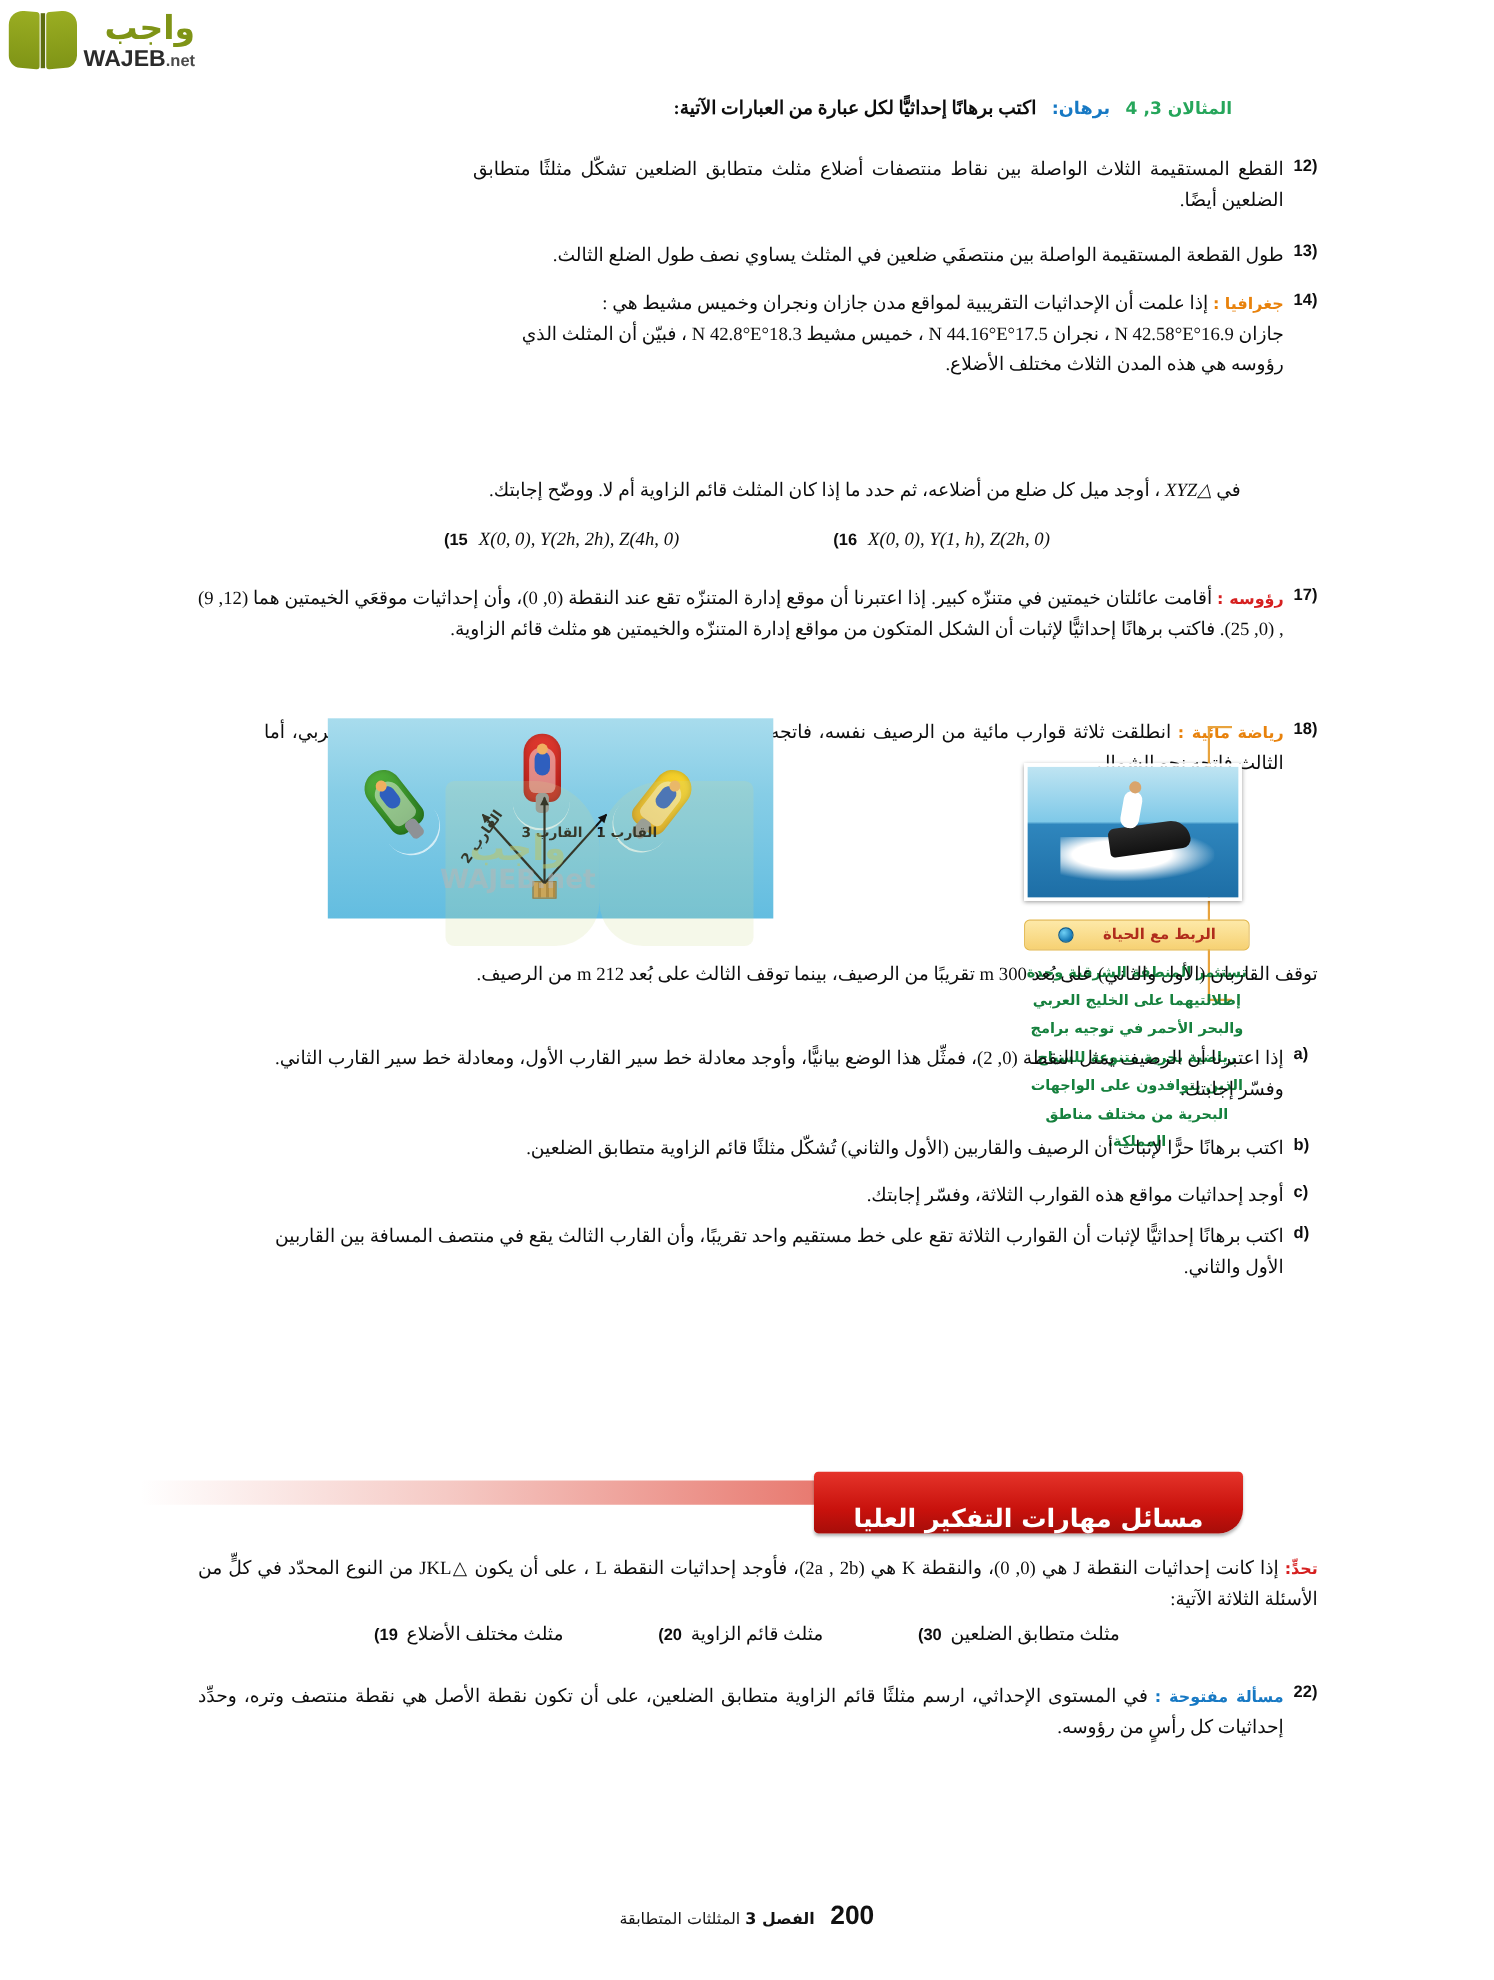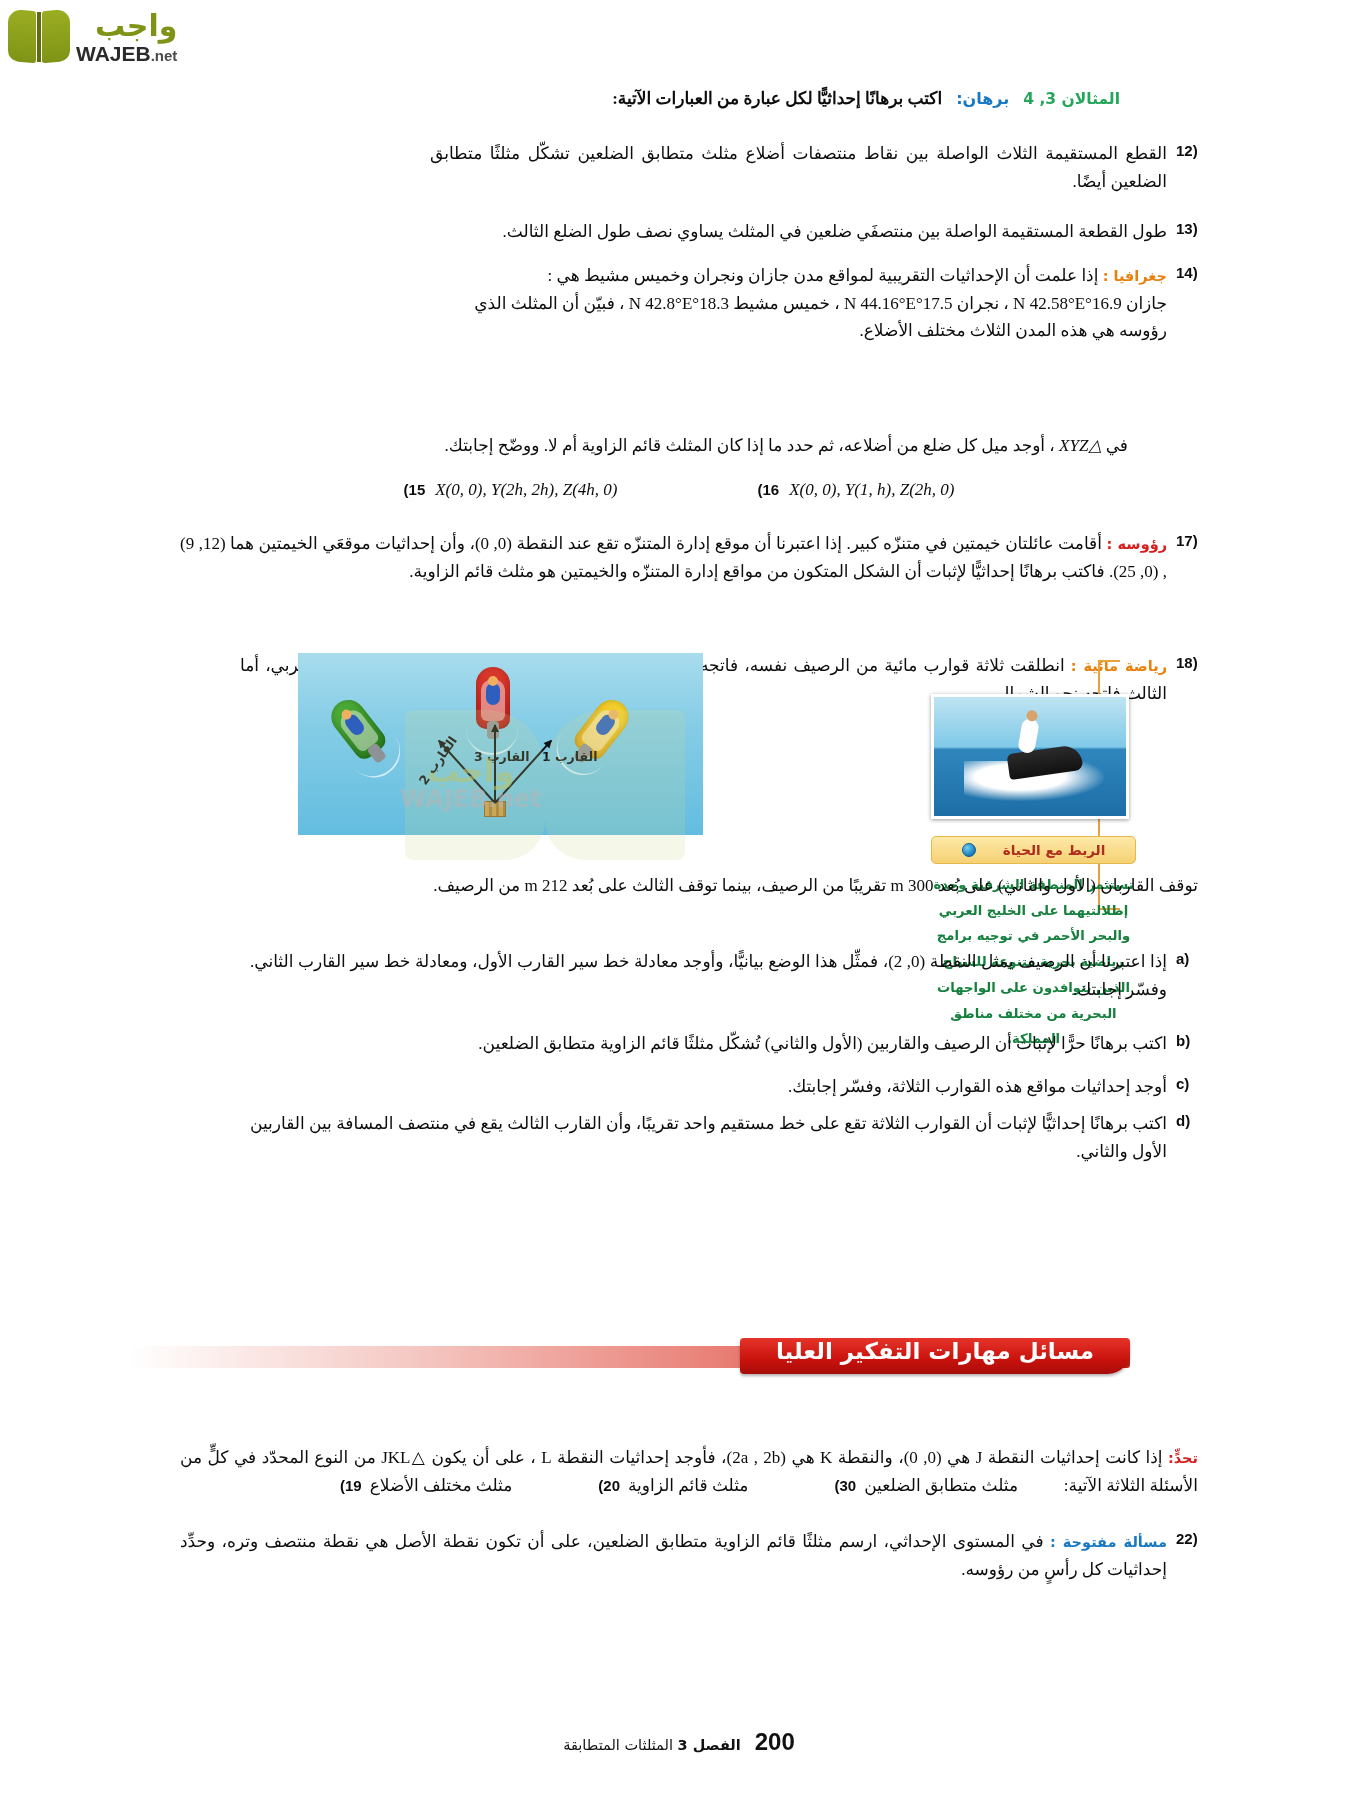--- a/index.html
+++ b/index.html
@@ -225,24 +225,24 @@
   
   .banner-wrap {
     position: absolute; left: 128px; top: 1338px; width: 1002px; height: 46px;
   }
   .banner-tail {
     position: absolute; left: 0; top: 8px; width: 100%; height: 22px;
     background: linear-gradient(90deg, rgba(255,255,255,0) 0%, #f5c9c4 28%, #e2574b 76%, #c9211a 100%);
     border-radius: 3px;
   }
   .banner {
-    position: absolute; right: 0; top: 0; width: 390px; height: 36px;
+    position: absolute; right: 0; top: 0; width: 390px; height: 56px;
     background: linear-gradient(180deg,#e5342a 0%, #c8110c 62%, #a60d09 100%);
     border-radius: 4px 4px 22px 4px;
-    display: flex; align-items: flex-start; justify-content: center;
+    display: flex; align-items: flex-end; justify-content: center;
     box-shadow: 0 2px 3px rgba(0,0,0,.3);
   }
   .banner span {
     font-family: "DejaVu Sans", sans-serif; font-size: 23px; font-weight: bold; color: #fff;
   }
 
   .bottom-items {
     position: absolute; top: 1475px; left: 0; right: 0;
     display: flex; flex-direction: row; justify-content: center; gap: 86px;
     font-size: 17px;
@@ -429,21 +429,21 @@
     <span class="body">اكتب برهانًا إحداثيًّا لإثبات أن القوارب الثلاثة تقع على خط مستقيم واحد تقريبًا، وأن القارب الثالث يقع في منتصف المسافة بين القاربين الأول والثاني.</span>
   </div>
 
   <div class="banner-wrap">
     <div class="banner-tail"></div>
     <div class="banner">
       <span>مسائل مهارات التفكير العليا</span>
     </div>
   </div>
 
-  <div class="q" style="top:1444px; right:160px; left:180px;">
+  <div class="q" style="top:1412px; right:160px; left:180px;">
     <span class="body">
       <span class="tag red">تحدٍّ:</span>
       <span>إذا كانت إحداثيات النقطة J هي (0, 0)، والنقطة K هي (2a , 2b)، فأوجد إحداثيات النقطة L ، على أن يكون △JKL من النوع المحدّد في كلٍّ من الأسئلة الثلاثة الآتية:</span>
     </span>
   </div>
 
   <div class="bottom-items">
     <div class="bi">
       <span class="num">30)</span>
       <span>مثلث متطابق الضلعين</span>

